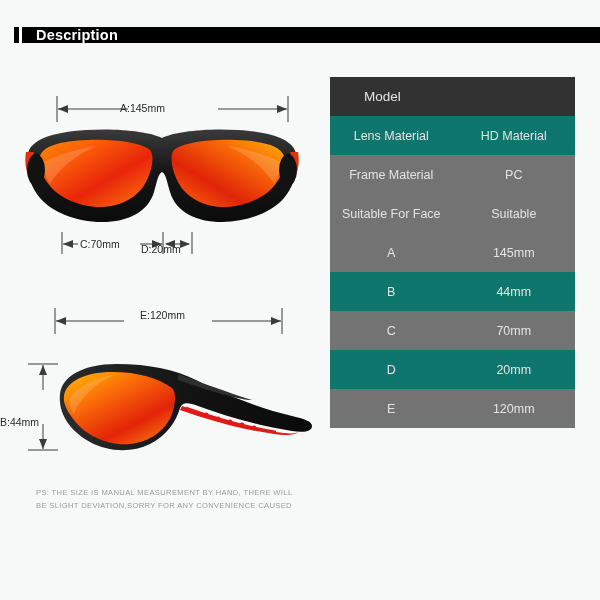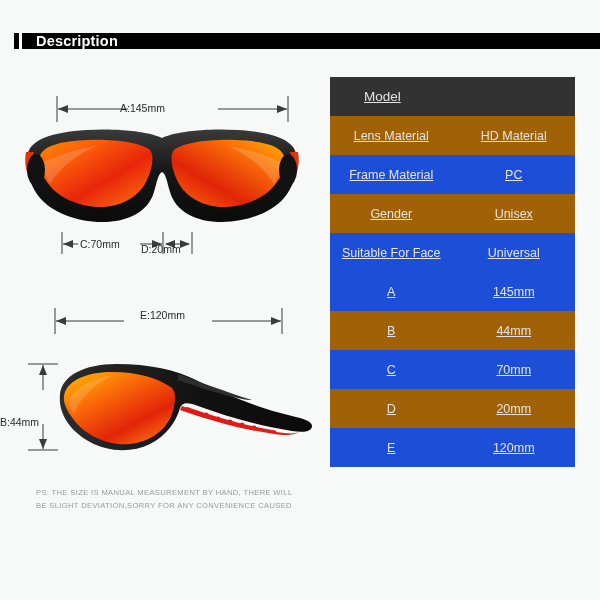--- a/index.html
+++ b/index.html
@@ -16,21 +16,21 @@
   }
 
   
   .header-wrap {
     position: absolute;
     left: 0;
     top: 21px;
     width: 600px;
     height: 28px;
     display: flex;
-    align-items: flex-end;
+    align-items: center;
   }
   .hdr-block {
     width: 8px;
     background: #000000;
   }
   .hdr-gap {
     width: 6px;
     background: #f7f8f8;
   }
   .hdr-bar {
@@ -101,24 +101,23 @@
     table-layout: fixed;
   }
   .spec-table tr { height: 39px; }
   .spec-table td {
     color: #e3e3e3;
     font-size: 12.5px;
     font-weight: 300;
     text-align: center;
     vertical-align: middle;
     padding: 0;
-    text-decoration: underline;
-  }
-  .row-dark  td { background: #1d4ed8; }
-  .row-light td { background: #a16207; }
+  }
+  .row-dark  td { background: #737373; }
+  .row-light td { background: #0f766e; }
   .row-head td {
     background: #323232;
     text-align: left;
     padding-left: 34px;
     font-size: 13.5px;
   }
   .col-label { width: 52%; }
   .col-value { width: 48%; }
 </style>
 </head>
@@ -280,27 +279,23 @@
       <td colspan="2">Model</td>
     </tr>
     <tr class="row-light">
       <td class="col-label">Lens Material</td>
       <td class="col-value">HD Material</td>
     </tr>
     <tr class="row-dark">
       <td class="col-label">Frame Material</td>
       <td class="col-value">PC</td>
     </tr>
-    <tr class="row-light">
-      <td class="col-label">Gender</td>
-      <td class="col-value">Unisex</td>
-    </tr>
     <tr class="row-dark">
       <td class="col-label">Suitable For Face</td>
-      <td class="col-value">Universal</td>
+      <td class="col-value">Suitable</td>
     </tr>
     <tr class="row-dark">
       <td class="col-label">A</td>
       <td class="col-value">145mm</td>
     </tr>
     <tr class="row-light">
       <td class="col-label">B</td>
       <td class="col-value">44mm</td>
     </tr>
     <tr class="row-dark">

